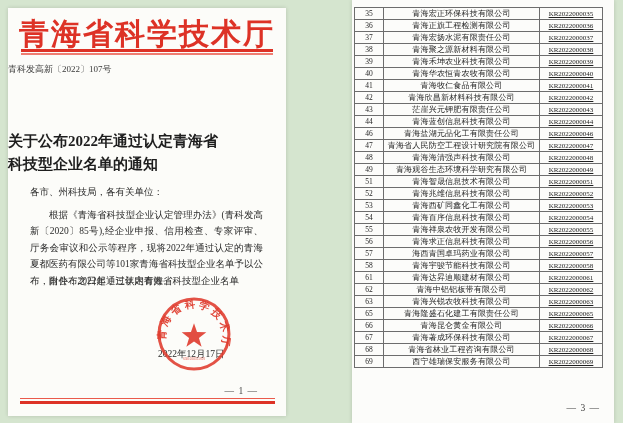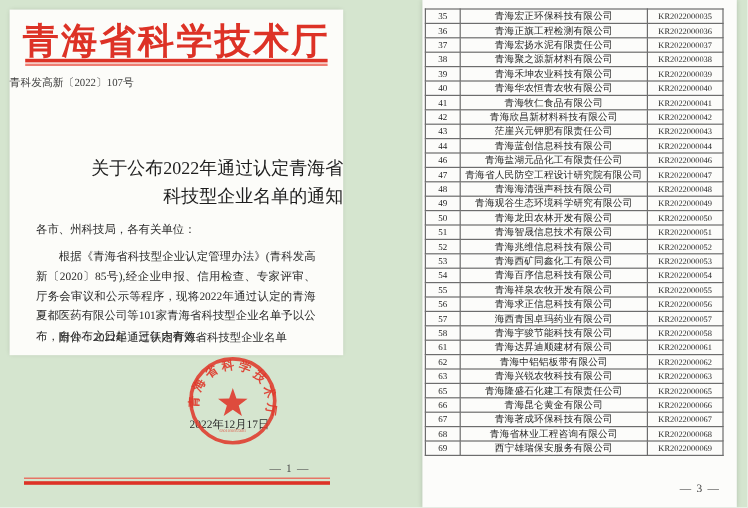--- a/index.html
+++ b/index.html
@@ -1,32 +1,32 @@
 <!DOCTYPE html>
 <html><head>
 <meta charset="utf-8">
 <style>
   * { margin:0; padding:0; box-sizing:border-box; }
   html,body { width:623px; height:423px; overflow:hidden; }
   body { font-family:"Liberation Serif","DejaVu Serif",serif; }
   .desk { position:relative; width:623px; height:423px; background:#d5e5cf; }
 
   
-  .left-page { position:absolute; left:8px; top:8px; width:278px; height:288px;
+  .left-page { position:absolute; left:8px; top:8px; width:278px; height:408px;
                background:#fcfcf9; box-shadow:0 0 4px rgba(0,0,0,.15); }
   .agency { position:absolute; left:0; top:6px; width:100%;
             text-align:center; font-size:30px; font-weight:bold;
             color:#dd3226; letter-spacing:2px; white-space:nowrap; }
   .red-rule { position:absolute; left:13px; right:13px; top:41px; height:7px; }
   .red-rule .r1 { height:3px; background:#dd3226; }
   .red-rule .r2 { height:2px; background:#ef7d72; margin-top:1px; }
   .doc-number { position:absolute; left:0; right:28px; top:55px;
                 font-size:9px; color:#3a3a3a; }
   .notice-title { position:absolute; left:0; top:122px; width:100%;
-                  text-align:right; font-size:15px; font-weight:normal;
+                  text-align:left; font-size:15px; font-weight:bold;
                   color:#1e1e1e; line-height:23px; }
   .body-text { position:absolute; left:22px; right:23px; top:176px;
                font-size:9.5px; color:#2a2a2a; line-height:16.5px;
                text-align:justify; }
   .para { text-indent:2em; margin-top:6px;font-family:Liberation Serif, serif; }
   .attachment { position:absolute; left:22px; right:23px; top:267px;
                 text-indent:2em; font-size:9.5px; color:#2a2a2a; }
   .issue-date { position:absolute; left:150px; top:340px; width:96px;
                 font-size:9.5px; color:#2a2a2a; z-index:1; }
   .seal { position:absolute; left:148px; top:288px; width:76px; height:76px; z-index:2; }
@@ -39,21 +39,21 @@
   
   .right-page { position:absolute; left:352px; top:0; width:262px; height:423px;
                 background:#fcfcfa; box-shadow:0 0 4px rgba(0,0,0,.15); }
   table.company-table { position:absolute; left:2px; top:7px; width:248px;
                         border-collapse:collapse; table-layout:fixed; }
   .company-table td { border:1px solid #6d6d6d; text-align:center;
                       vertical-align:middle; height:10.15px; padding:0;
                       color:#1f1f1f; white-space:nowrap; overflow:hidden; }
   .col-no   { width:29px;  font-size:7.5px; }
   .col-name { width:156px; font-size:8px; letter-spacing:0.2px; }
-  .col-code { width:63px;  font-size:7px; font-family:"Liberation Serif","DejaVu Serif",serif; }
+  .col-code { width:63px;  font-size:7px; font-family:"Liberation Serif","DejaVu Serif",serif;text-decoration:underline; }
   .pagenum-3 { position:absolute; right:14px; top:403px; font-size:9.5px;
                color:#3f3f3f; letter-spacing:1px; }
 </style>
 </head>
 <body>
 
 <div class="desk">
 
   <div class="left-page">
 
@@ -169,25 +169,20 @@
             <td class="col-no">48</td>
             <td class="col-name">青海海清强声科技有限公司</td>
             <td class="col-code">KR2022000048</td>
           </tr>
           <tr>
             <td class="col-no">49</td>
             <td class="col-name">青海观谷生态环境科学研究有限公司</td>
             <td class="col-code">KR2022000049</td>
           </tr>
           <tr>
-            <td class="col-no">50</td>
-            <td class="col-name">青海龙田农林开发有限公司</td>
-            <td class="col-code">KR2022000050</td>
-          </tr>
-          <tr>
             <td class="col-no">51</td>
             <td class="col-name">青海智晟信息技术有限公司</td>
             <td class="col-code">KR2022000051</td>
           </tr>
           <tr>
             <td class="col-no">52</td>
             <td class="col-name">青海兆维信息科技有限公司</td>
             <td class="col-code">KR2022000052</td>
           </tr>
           <tr>

